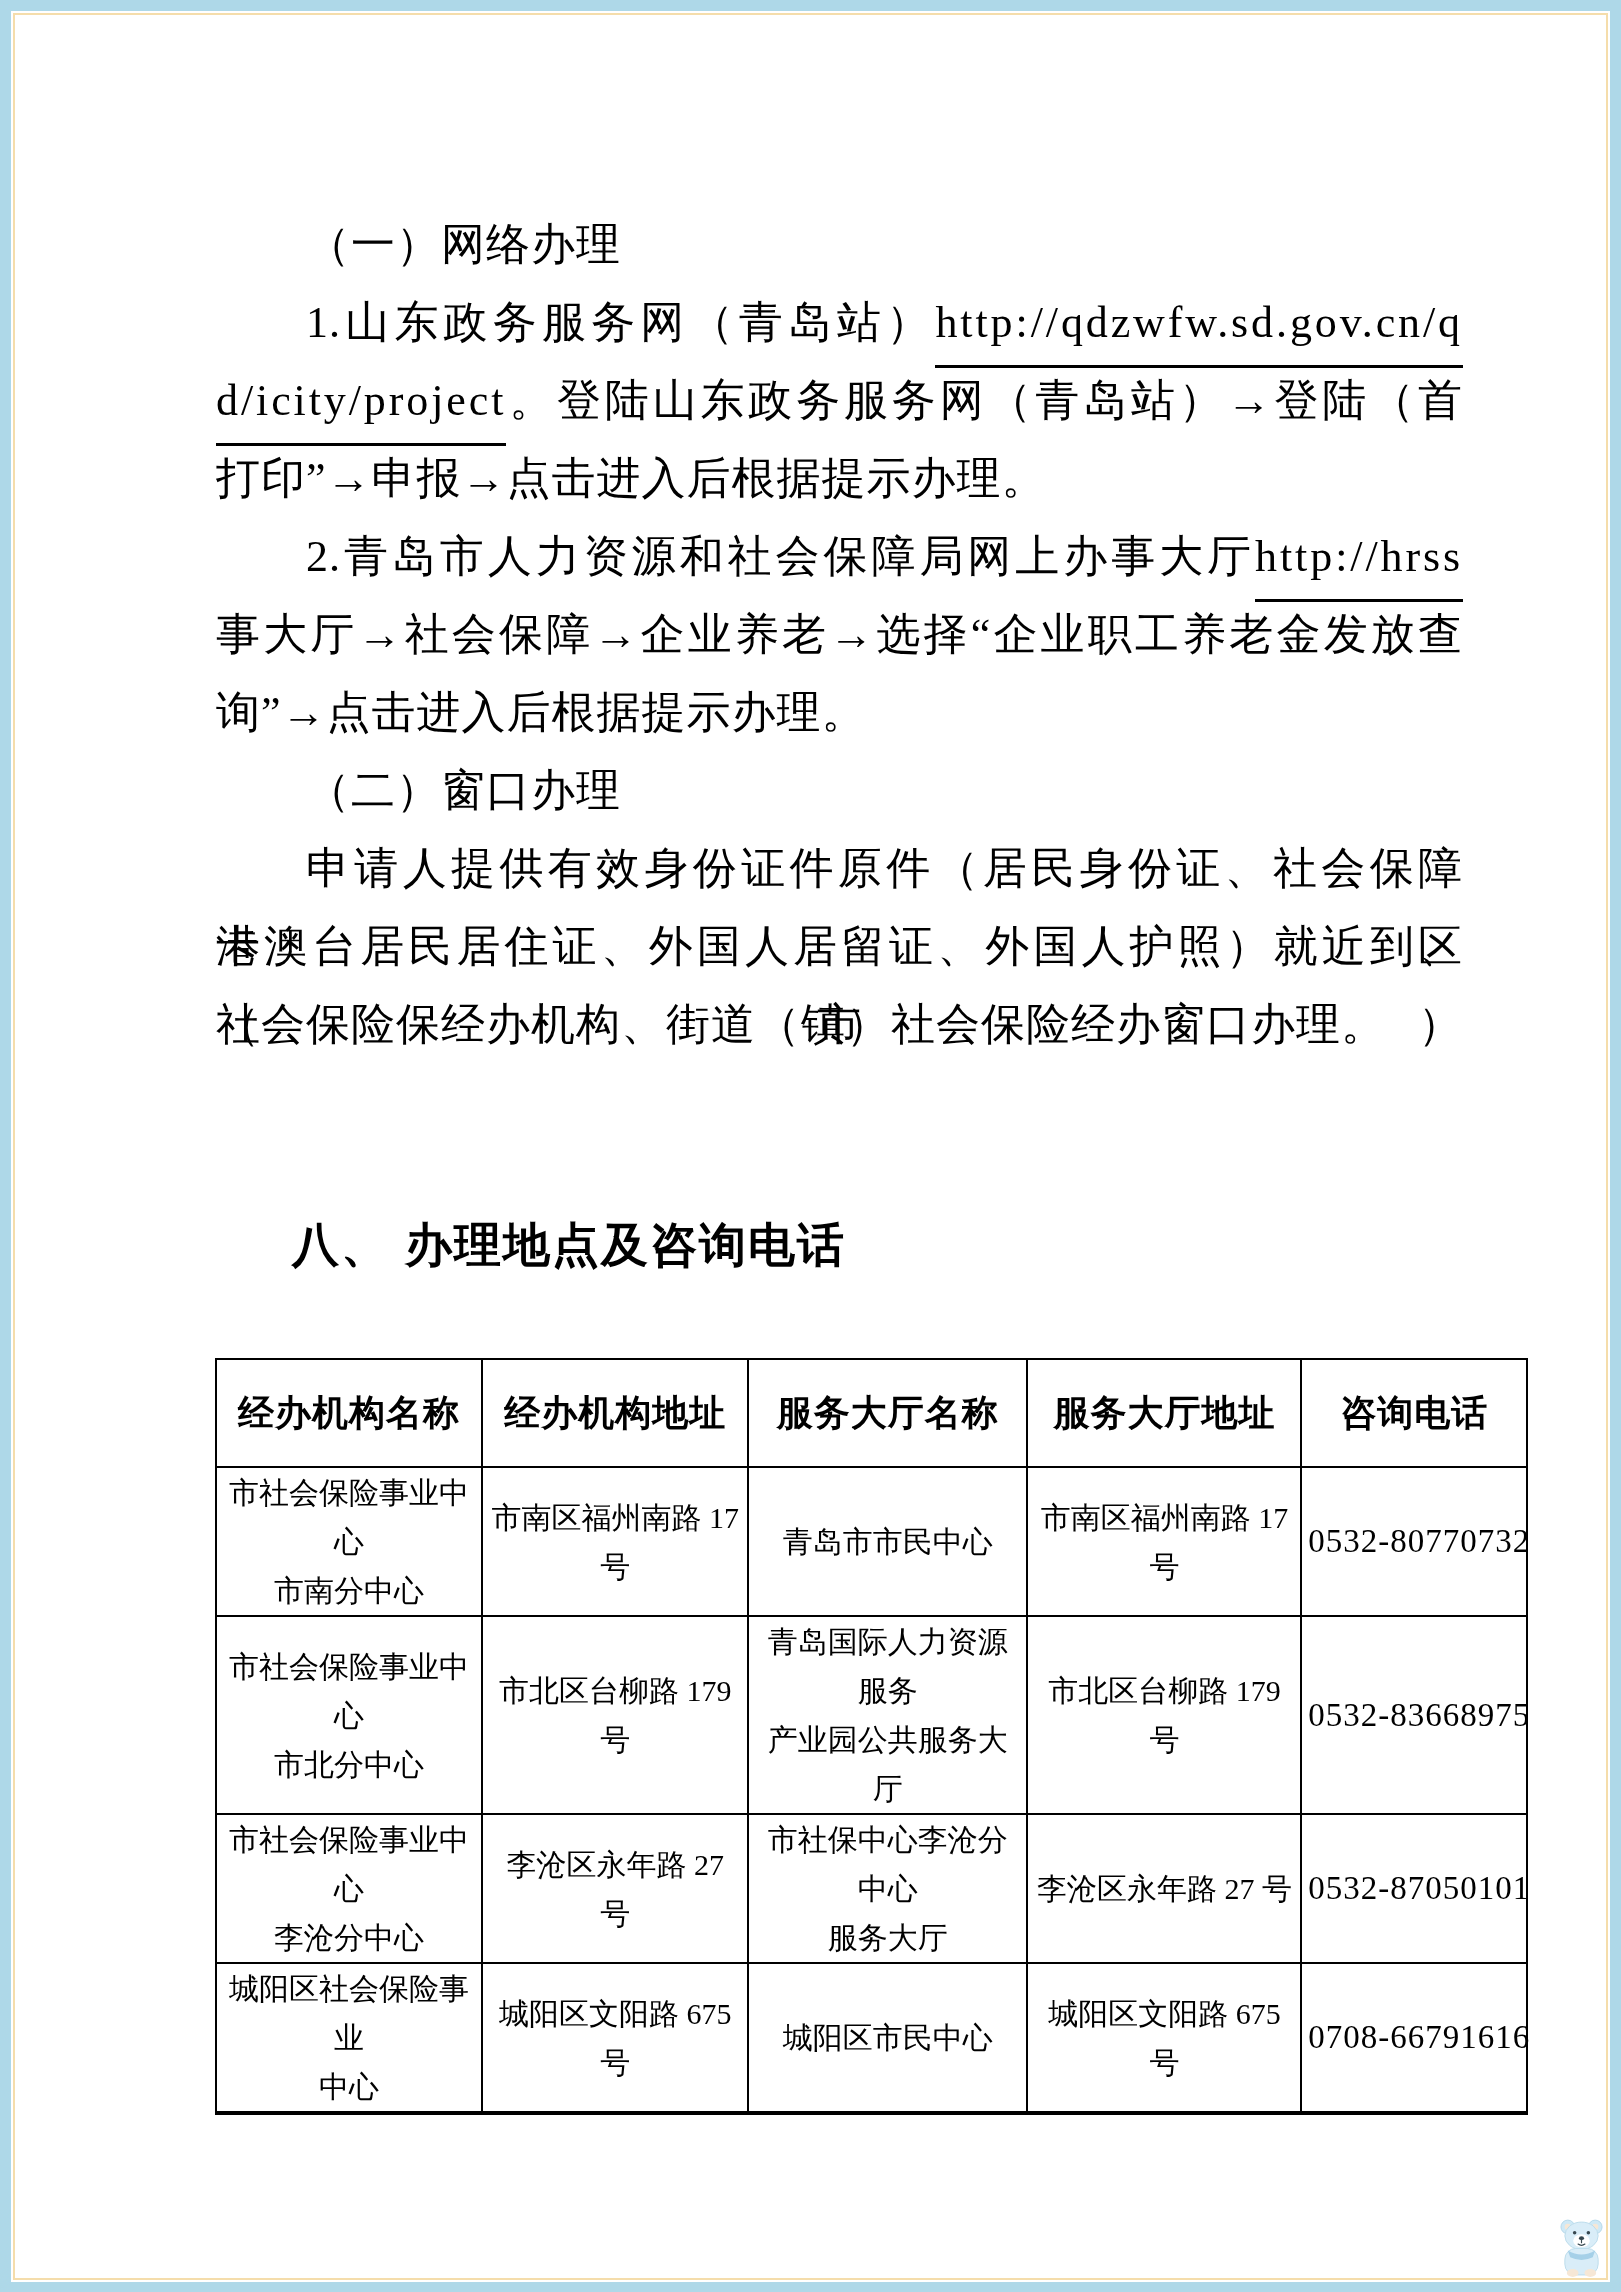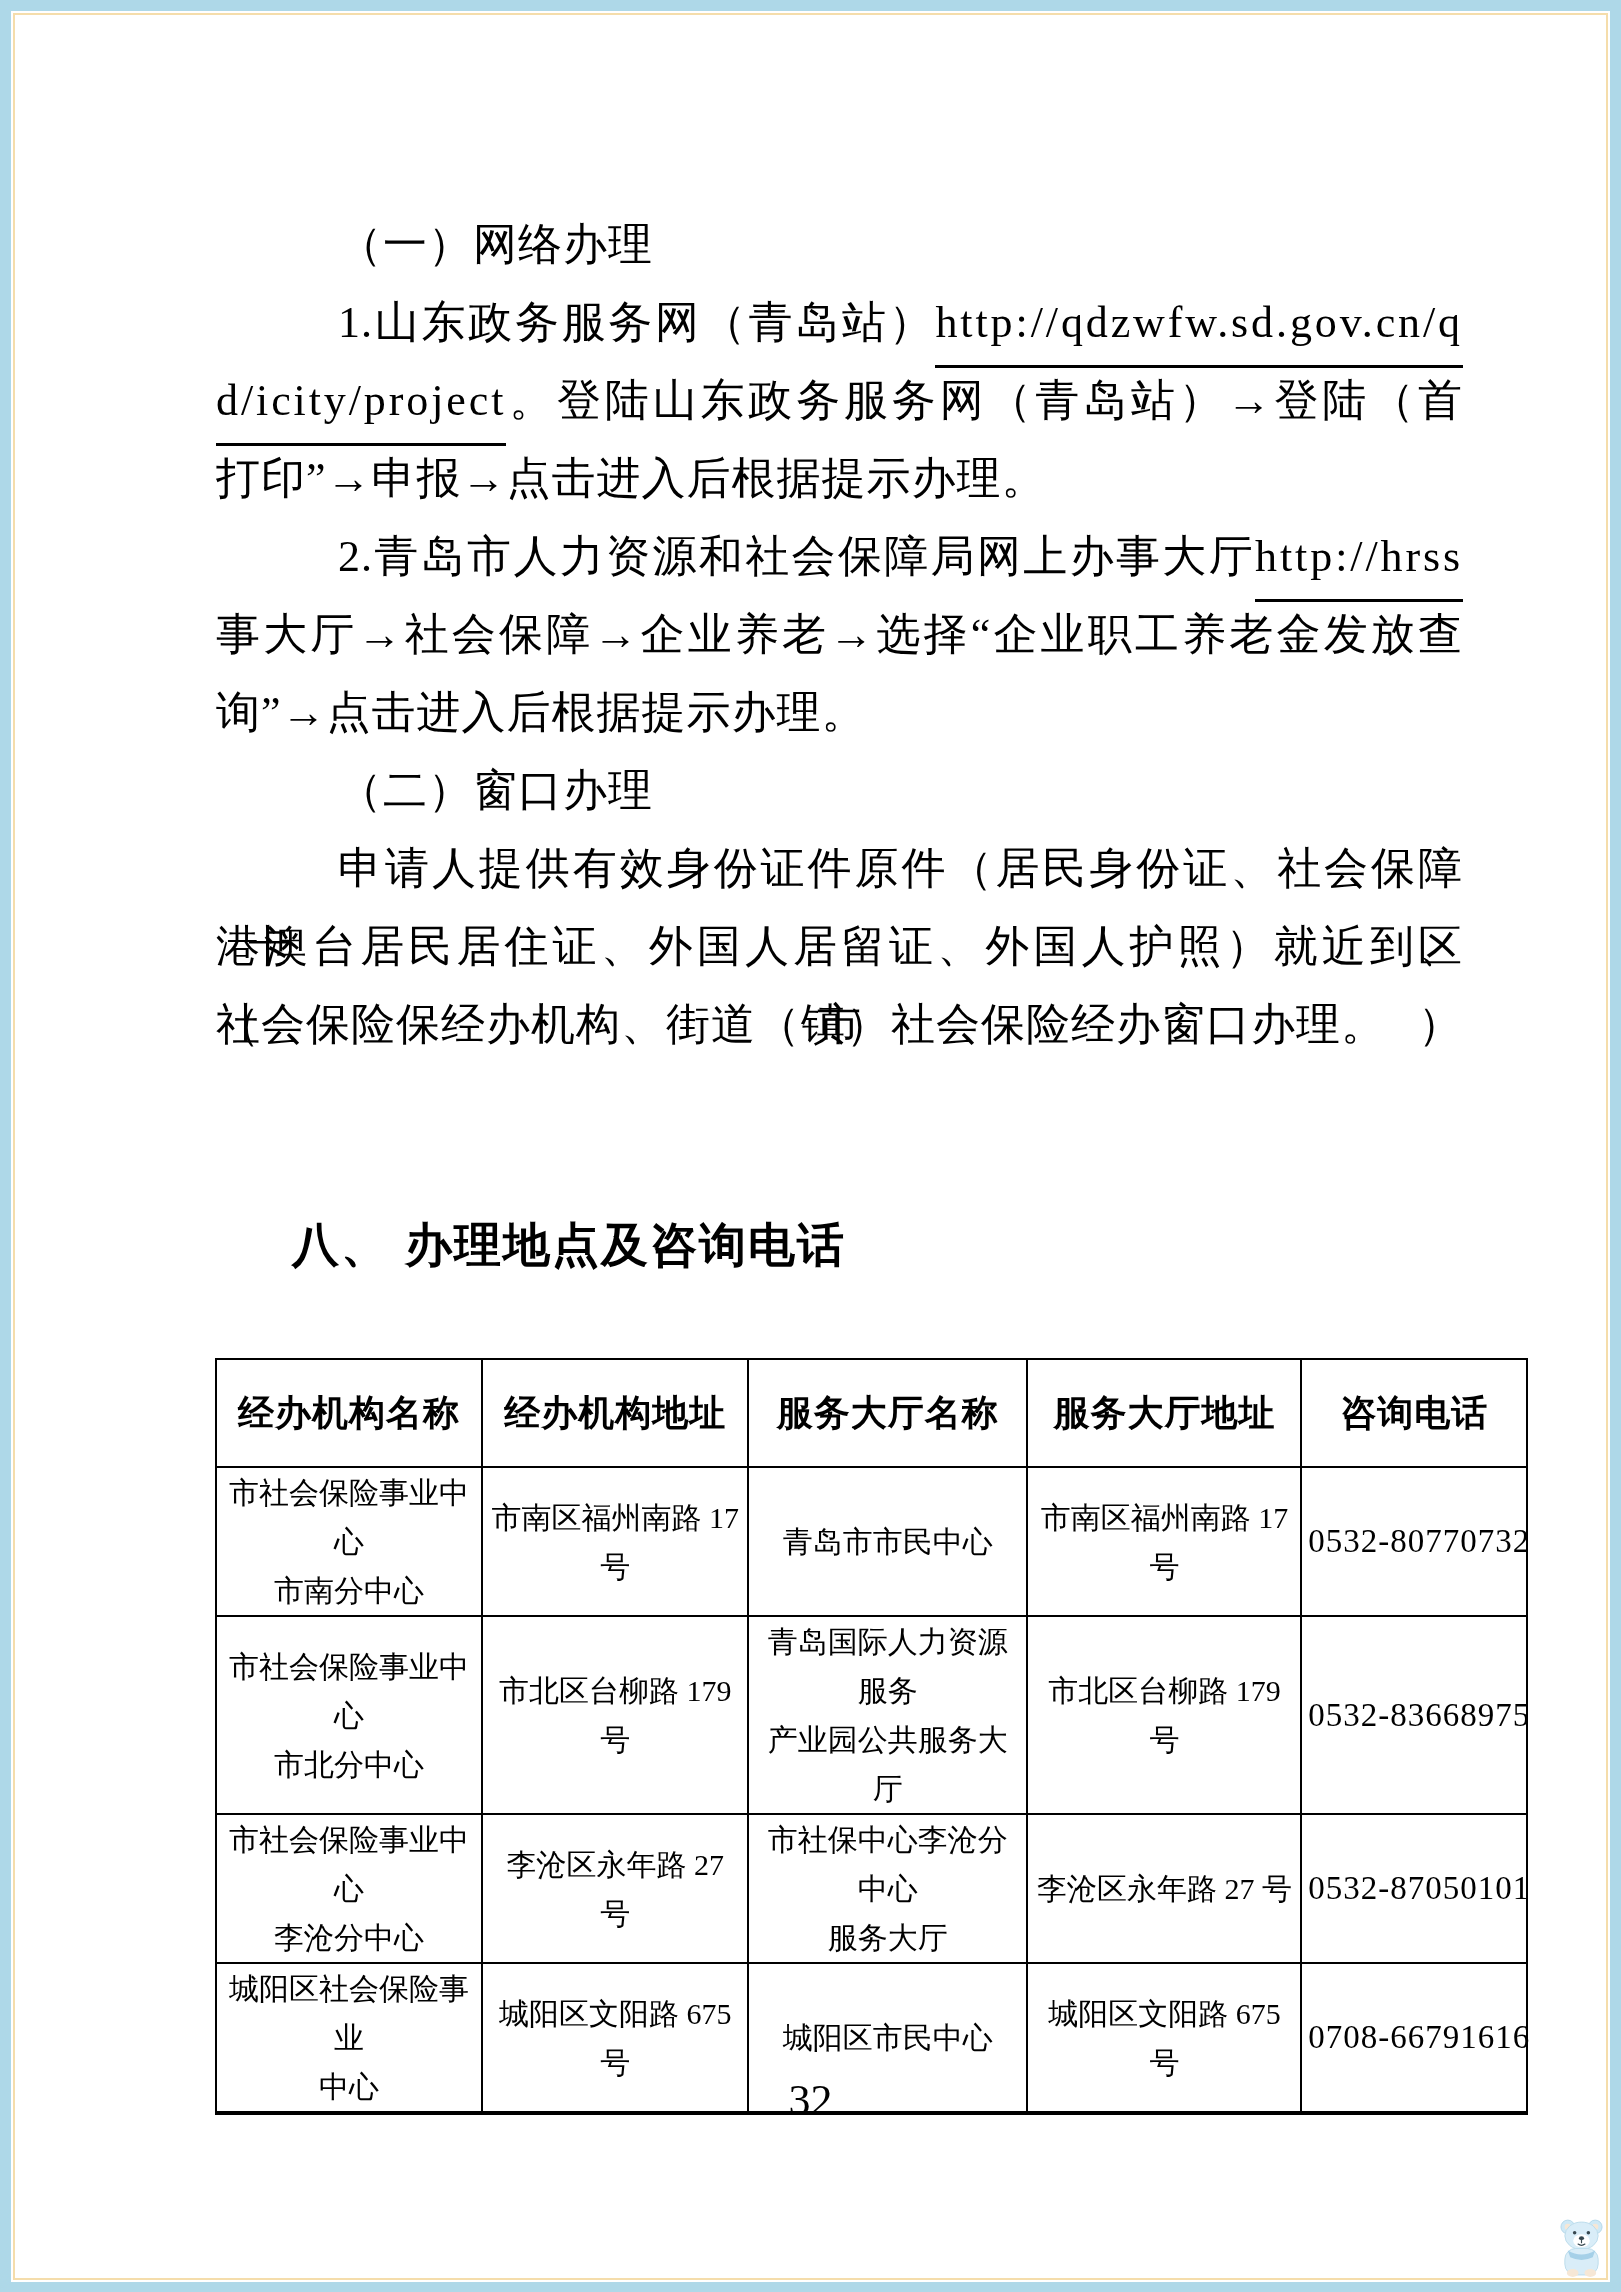--- a/index.html
+++ b/index.html
@@ -18,21 +18,21 @@
   .frame-outer{position:absolute;inset:0;border:11.8px solid var(--frame-blue);pointer-events:none;z-index:5;}
   .frame-inner{position:absolute;inset:12.7px;border:2.9px solid var(--frame-tan);pointer-events:none;z-index:5;}
 
   
   .body-text{position:absolute;top:206px;left:216px;width:1247px;}
   .line{
     height:78px;line-height:78px;font-size:44px;letter-spacing:1px;
     white-space:nowrap;
   }
   .line.j{white-space:normal;text-align:justify;text-align-last:justify;}
-  .line.ind{text-indent:90px;margin-left:32px;}
+  .line.ind{text-indent:90px;}
   .u{border-bottom:3.9px solid var(--ink);padding-bottom:18px;letter-spacing:2.9px;}
 
   .section-heading{
     position:absolute;top:1208px;left:292px;margin:0;height:74px;line-height:74px;
     font-family:"Liberation Sans","DejaVu Sans",sans-serif;font-weight:700;
     font-size:47px;letter-spacing:2px;
   }
 
   .office-table{
     position:absolute;top:1358px;left:171px;width:1313px;
@@ -130,21 +130,20 @@
           <td>城阳区社会保险事业
 中心</td>
           <td>城阳区文阳路 675 号</td>
           <td>城阳区市民中心</td>
           <td>城阳区文阳路 675 号</td>
           <td class="phone">0708-66791616</td>
         </tr>
       </tbody>
   </table>
 
-  <div class="page-number">32</div>
 
   <div class="bear">
     <svg width="47" height="63" viewBox="0 0 48 64" xmlns="http://www.w3.org/2000/svg">
       <circle cx="10" cy="10" r="7" fill="#cfe9f6" stroke="#b5d8ea" stroke-width="1"></circle>
       <circle cx="38" cy="10" r="7" fill="#cfe9f6" stroke="#b5d8ea" stroke-width="1"></circle>
       <circle cx="10" cy="10" r="3.2" fill="#f6e7d6"></circle>
       <circle cx="38" cy="10" r="3.2" fill="#f6e7d6"></circle>
       <ellipse cx="24" cy="19" rx="17" ry="14" fill="#d9edf8" stroke="#bcdcec" stroke-width="1"></ellipse>
       <ellipse cx="24" cy="24" rx="8.5" ry="6.5" fill="#ffffff"></ellipse>
       <circle cx="17" cy="16" r="1.8" fill="#37474f"></circle>

